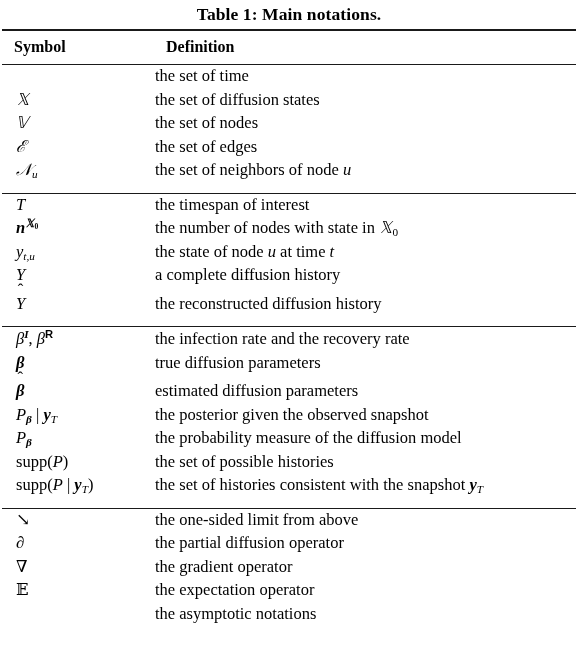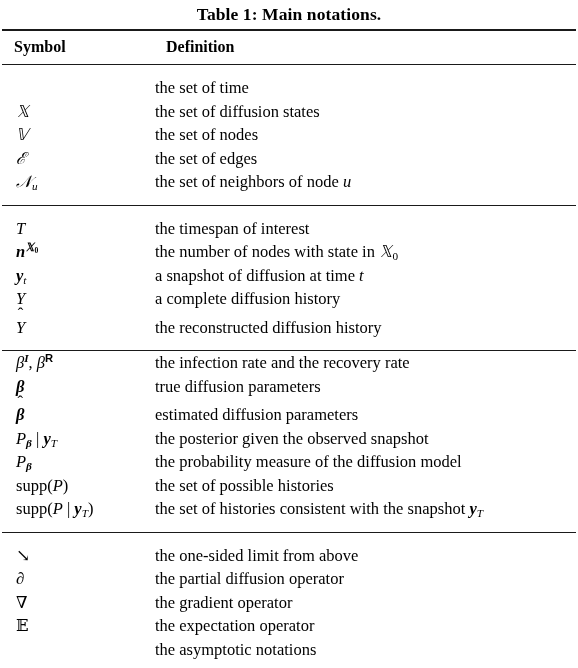--- a/index.html
+++ b/index.html
@@ -74,21 +74,21 @@
     white-space: nowrap;
   }
   td.def {
     padding: 1px 0 1px 1px;
     font-size: 16.5px;
     vertical-align: baseline;
     line-height: 21.5px;
     white-space: nowrap;
   }
 
-  tr.pad-top td { padding-top: 12px; }
+  tr.pad-top td { padding-top: 0; }
   tr.pad-bottom td { padding-bottom: 12px; }
   tr.extra-gap td { padding-top: 6px; }
 
   
   .mi { font-style: italic; }
   .mb { font-weight: bold; font-style: italic; }
   .cal {
     font-family: "Liberation Serif", "DejaVu Serif", serif;
     font-style: italic;
     letter-spacing: 0.2px;
@@ -185,22 +185,22 @@
 
       <tr class="pad-top">
         <td class="sym"><span class="mi">T</span></td>
         <td class="def">the timespan of interest</td>
       </tr>
       <tr>
         <td class="sym"><span class="mb">n</span><sup class="sp"><span class="cal">𝕏</span><sub class="sb rm">0</sub></sup></td>
         <td class="def">the number of nodes with state in <span class="cal">𝕏</span><sub class="sb rm">0</sub></td>
       </tr>
       <tr>
-        <td class="sym"><span class="mb">y</span><sub class="sb mi">t</sub></td>
-        <td class="def">a snapshot of diffusion at time <span class="mi">t</span></td>
+        <td class="sym"><span class="mi">y</span><sub class="sb mi">t,u</sub></td>
+        <td class="def">the state of node <span class="mi">u</span> at time <span class="mi">t</span></td>
       </tr>
       <tr>
         <td class="sym"><span class="mi">Y</span></td>
         <td class="def">a complete diffusion history</td>
       </tr>
       <tr class="pad-bottom extra-gap">
         <td class="sym"><span class="hat-wrap"><span class="hat">̂</span><span class="mi">Y</span></span></td>
         <td class="def">the reconstructed diffusion history</td>
       </tr>
 

